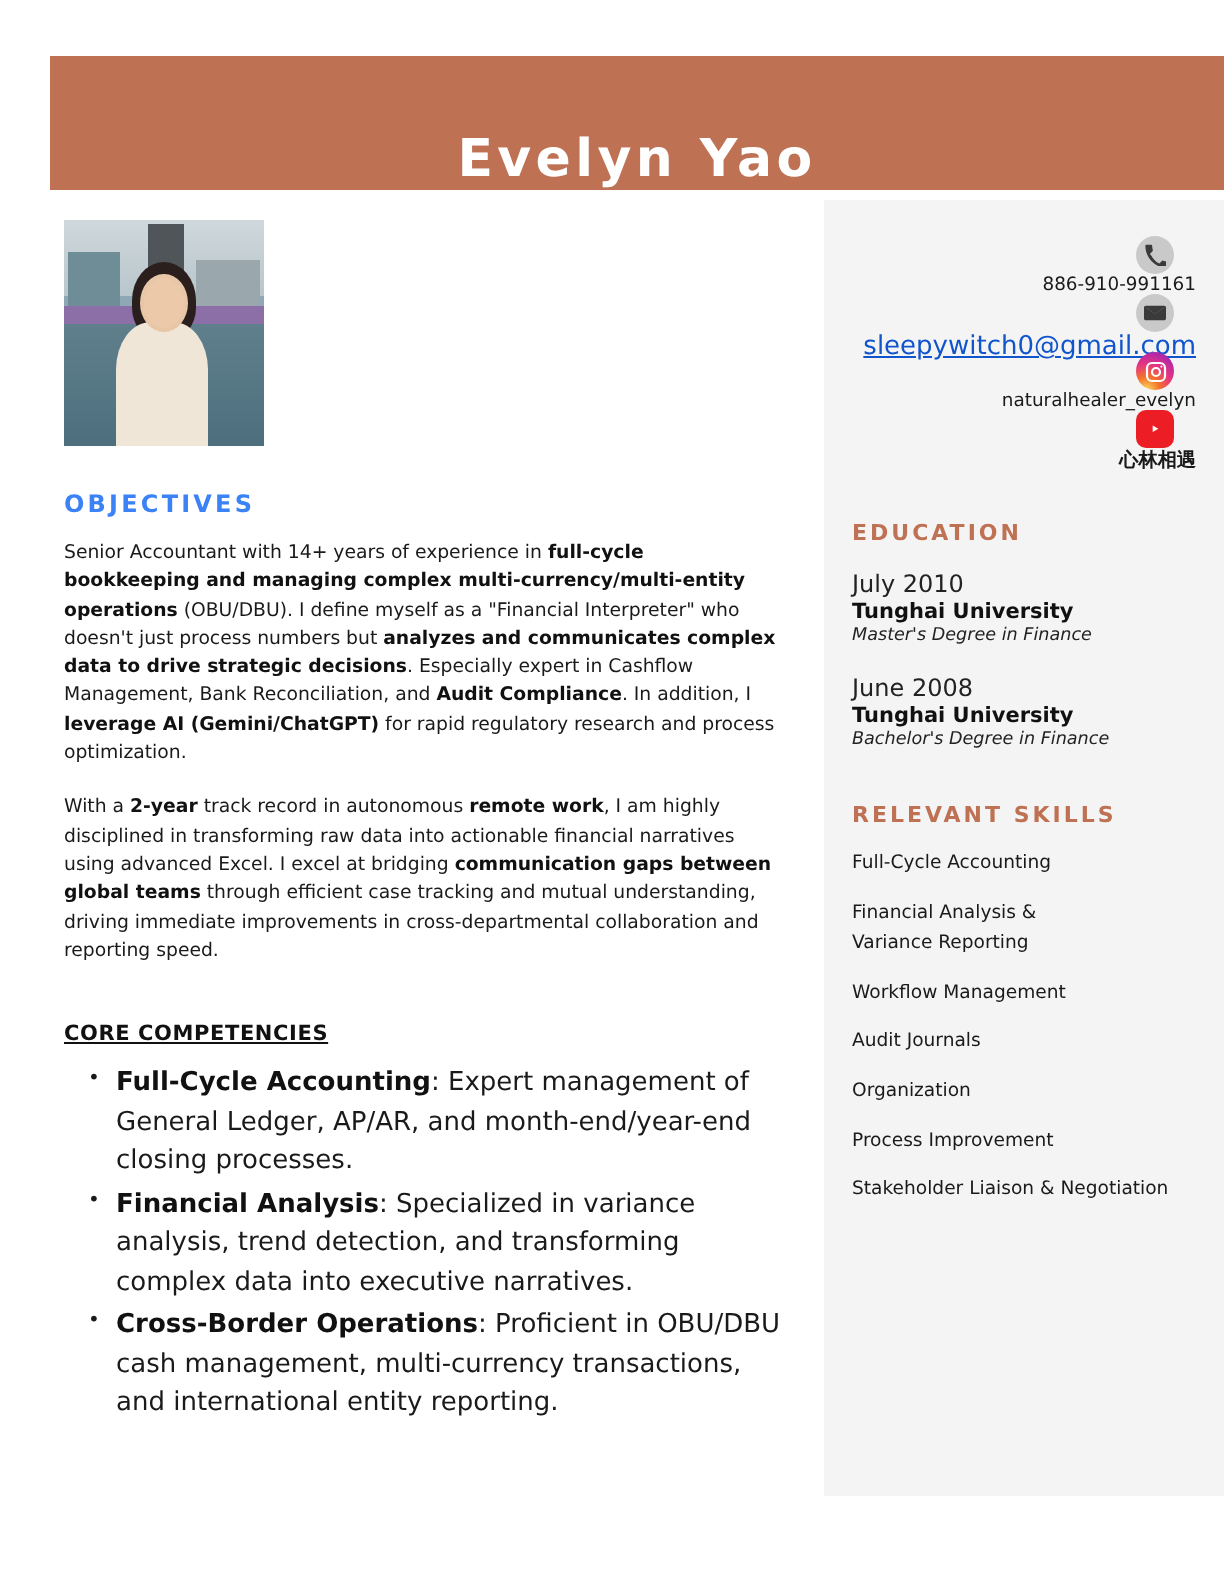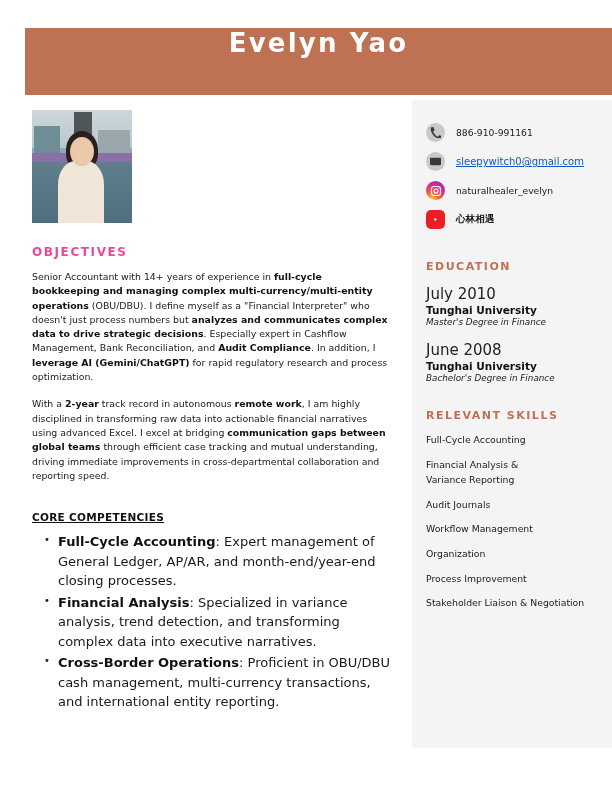--- a/index.html
+++ b/index.html
@@ -17,21 +17,21 @@
 
   
   .header-banner {
     position: absolute;
     left: 25px;
     top: 28px;
     width: 587px;
     height: 67px;
     background: #bf7153;
     display: flex;
-    align-items: flex-start;
+    align-items: flex-end;
     justify-content: center;
   }
   .header-name {
     color: #ffffff;
     font-size: 26px;
     font-weight: bold;
     letter-spacing: 2.2px;
   }
 
   
@@ -45,22 +45,23 @@
     box-sizing: border-box;
     padding: 18px 14px 10px 14px;
   }
   .contact-list {
     margin: 0;
     padding: 0;
     list-style: none;
   }
   .contact-row {
     display: flex;
-    align-items: center;
+    align-items: flex-end;
     height: 29px;
+    flex-direction: column;
   }
   .contact-icon {
     width: 19px;
     height: 19px;
     flex: 0 0 19px;
     border-radius: 50%;
     display: flex;
     align-items: center;
     justify-content: center;
     margin-right: 11px;
@@ -71,36 +72,36 @@
   .ico-fb     { background: #0a0a0a; }
   .ico-yt     { background: #ec1d25; border-radius: 5px; }
   .ico-tt     { background: #0a0a0a; }
   .contact-icon svg { display: block; }
   .contact-text {
     font-size: 9.2px;
     color: #1a1a1a;
   }
   .contact-text.cjk { font-weight: bold; font-size: 9.6px; }
   .contact-link {
-    font-size: 10px;
+    font-size: 13px;
     color: #1155cc;
     text-decoration: underline;
   }
 
   .side-heading {
     color: #bf7153;
     font-size: 11px;
     font-weight: bold;
     letter-spacing: 1.5px;
     margin: 26px 0 12px 0;
   }
 
   .edu-entry { margin-bottom: 14px; }
   .edu-date {
-    font-size: 15px;
+    font-size: 12px;
     color: #222;
     margin-bottom: 1px;
   }
   .edu-school {
     font-size: 10.5px;
     font-weight: bold;
     color: #111;
     margin-bottom: 1px;
   }
   .edu-degree {
@@ -171,21 +172,21 @@
   .photo .person-hair {
     position: absolute; left:34%; top:19%; width:32%; height:34%;
     background: #2a1f1c; border-radius: 50% 50% 42% 42%;
   }
   .photo .person-face {
     position: absolute; left:40%; top:26%; width:20%; height:22%;
     background: #eccaa9; border-radius: 50%;
   }
 
   .section-heading {
-    color: #ec4899;
+    color: #3b82f6;
     font-size: 12px;
     font-weight: bold;
     letter-spacing: 1.6px;
     margin: 22px 0 11px 0;
   }
   .section-heading-dark {
     color: #111;
     font-size: 10.5px;
     font-weight: bold;
     text-decoration: underline;
@@ -289,22 +290,22 @@
     <div class="edu-school">Tunghai University</div>
     <div class="edu-degree">Bachelor's Degree in Finance</div>
   </div>
 
   <div class="side-heading">RELEVANT SKILLS</div>
 
   <ul class="skills-list">
     <li class="skill-item">Full-Cycle Accounting</li>
     <li class="skill-item tight">Financial Analysis &amp;</li>
     <li class="skill-item">Variance Reporting</li>
+    <li class="skill-item">Workflow Management</li>
     <li class="skill-item">Audit Journals</li>
-    <li class="skill-item">Workflow Management</li>
     <li class="skill-item">Organization</li>
     <li class="skill-item">Process Improvement</li>
     <li class="skill-item">Stakeholder Liaison &amp; Negotiation</li>
   </ul>
 </div>
 
 <div class="main-col">
 
   <div class="photo">
     <div class="sky"></div>

